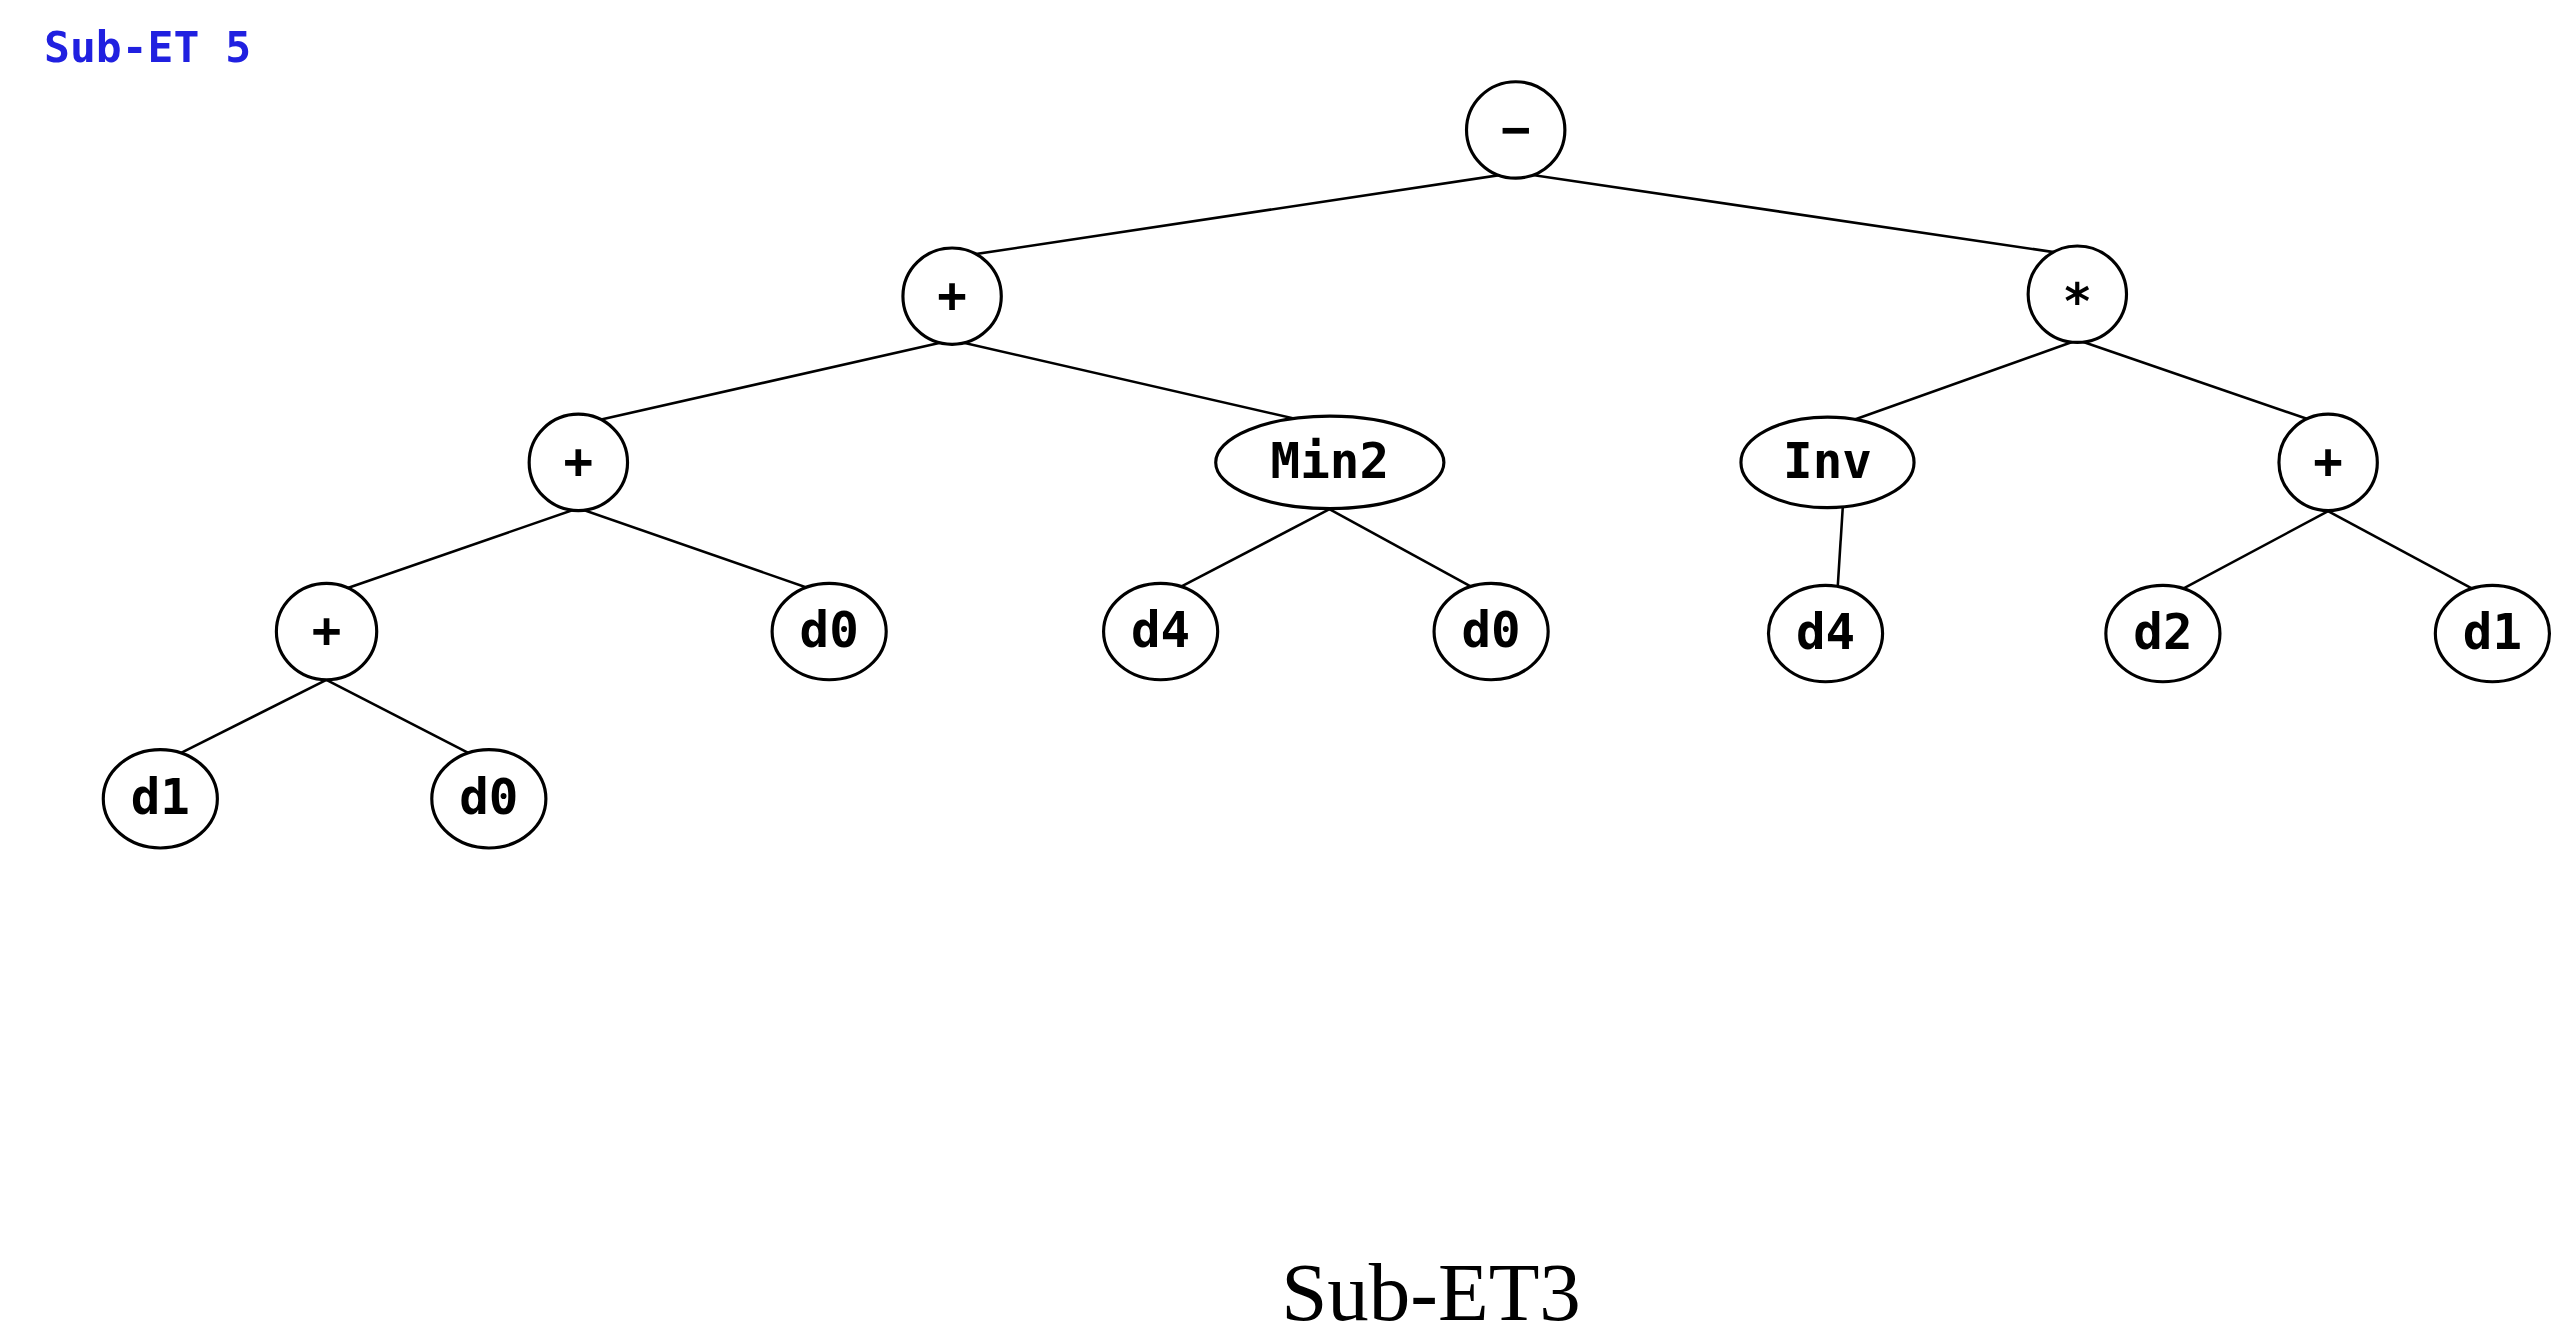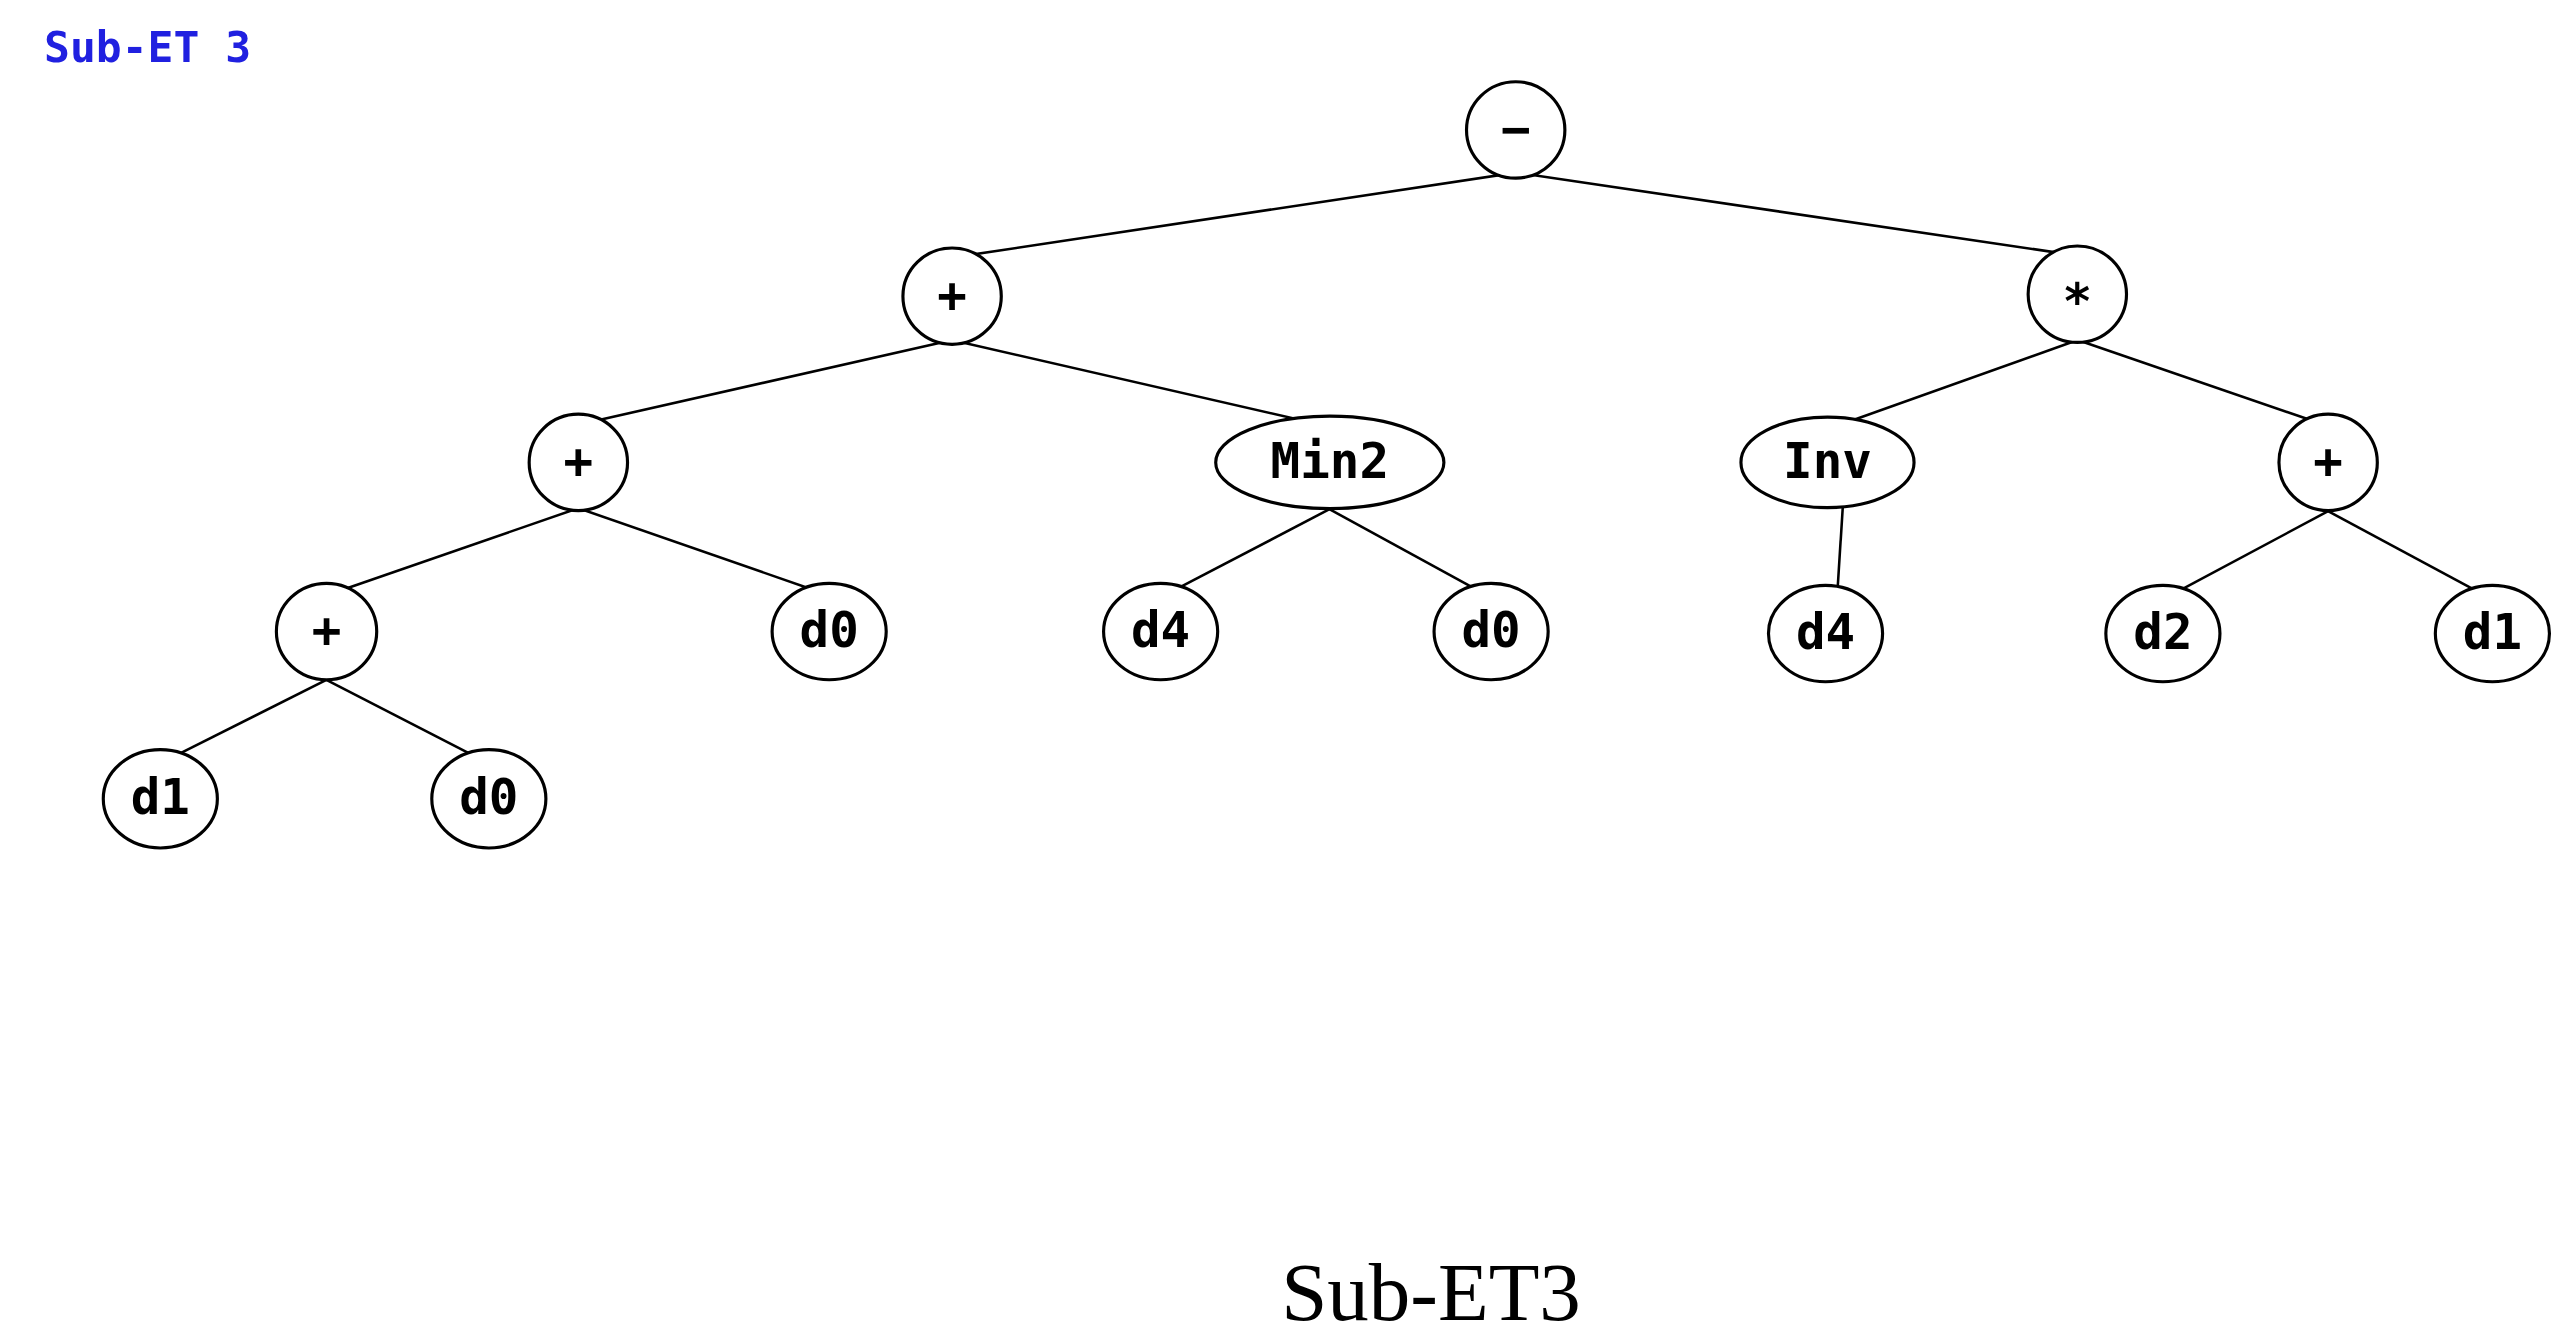--- a/index.html
+++ b/index.html
@@ -47,21 +47,21 @@
     font-size: 83px;
     line-height: 1;
     color: #000000;
     white-space: nowrap;
   }
 </style>
 </head>
 <body>
 
 <div id="page">
-  <div id="header-label" style="color: rgb(32, 32, 224);">Sub-ET 3</div>
+  <div id="header-label" style="color: rgb(32, 32, 224);">Sub-ET 5</div>
 
   <svg id="tree-svg" width="2576" height="1331" viewBox="0 0 2619 1353">
       <line x1="1557" y1="173" x2="980" y2="260" stroke="#000000" stroke-width="2.6"></line>
       <line x1="1525" y1="173" x2="2100" y2="258" stroke="#000000" stroke-width="2.6"></line>
       <line x1="984" y1="342" x2="600" y2="429" stroke="#000000" stroke-width="2.6"></line>
       <line x1="952" y1="342" x2="1340" y2="431" stroke="#000000" stroke-width="2.6"></line>
       <line x1="2128" y1="340" x2="1870" y2="432" stroke="#000000" stroke-width="2.6"></line>
       <line x1="2096" y1="340" x2="2355" y2="429" stroke="#000000" stroke-width="2.6"></line>
       <line x1="604" y1="511" x2="344" y2="601" stroke="#000000" stroke-width="2.6"></line>
       <line x1="572" y1="511" x2="831" y2="601" stroke="#000000" stroke-width="2.6"></line>

